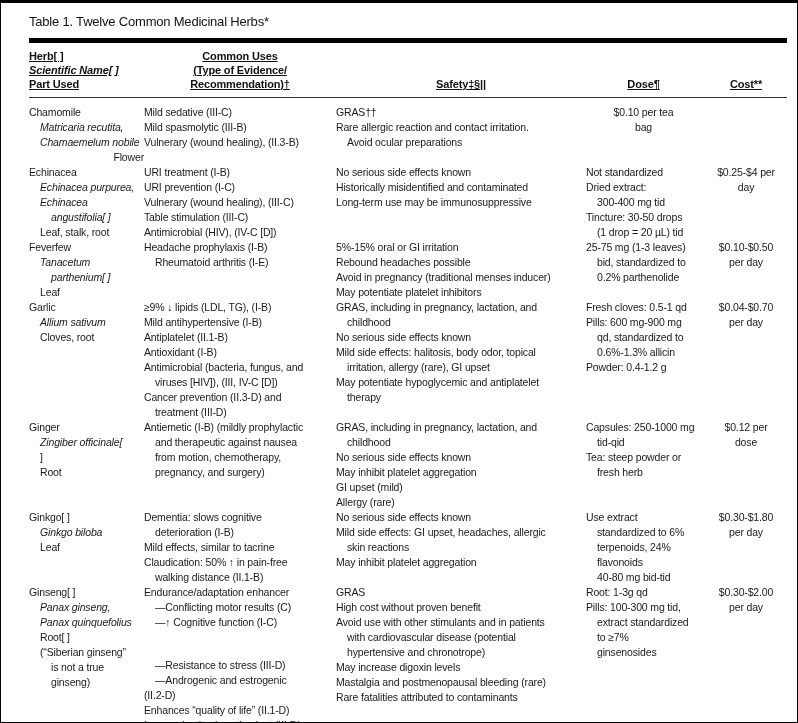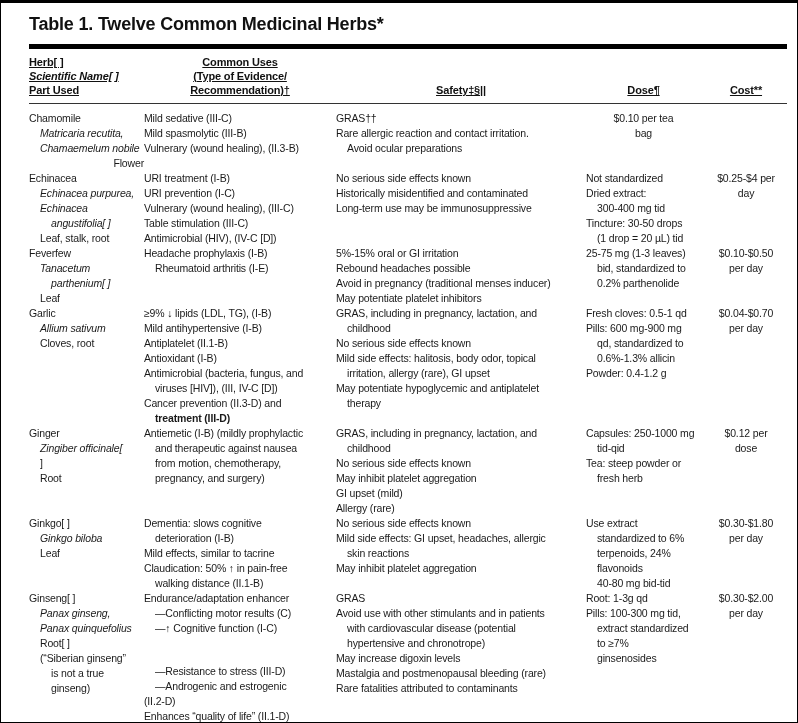--- a/index.html
+++ b/index.html
@@ -5,21 +5,21 @@
   * { margin:0; padding:0; box-sizing:border-box; }
   html,body { background:#fff; }
   body { width:798px; height:723px; font-family:"Liberation Sans","DejaVu Sans",sans-serif; color:#111; }
   .page {
     width:798px; height:723px; background:#fff;
     border:1px solid #000; border-top:3px solid #000;
     overflow:hidden; position:relative;
   }
   .title {
     margin:11px 3px 0 28px;
-    font-size:18px; font-weight:bold; letter-spacing:-0.2px;
+    font-size:13px; font-weight:normal; letter-spacing:-0.2px;
   }
   .rule-thick { height:5px; background:#000; margin:9px 10px 0 28px; }
   .rule-thin  { height:1px; background:#333; margin:0 10px 0 28px; }
   .rule-bottom { height:4px; background:#000; margin:5px 4px 0 4px; }
   .grid {
     display:grid;
     grid-template-columns:115px 192px 250px 115px 90px;
     margin-left:28px;
   }
   .header-grid { padding:6px 0 6px 0; align-items:end; }
@@ -155,21 +155,21 @@
           <div class="line" style="padding-left: 11px;">Cloves, root</div>
         </div>
         <div class="cell">
           <div class="line">≥9% ↓ lipids (LDL, TG), (I-B)</div>
           <div class="line">Mild antihypertensive (I-B)</div>
           <div class="line">Antiplatelet (II.1-B)</div>
           <div class="line">Antioxidant (I-B)</div>
           <div class="line">Antimicrobial (bacteria, fungus, and</div>
           <div class="line" style="padding-left: 11px;">viruses [HIV]), (III, IV-C [D])</div>
           <div class="line">Cancer prevention (II.3-D) and</div>
-          <div class="line" style="padding-left: 11px; font-weight: bold;">treatment (III-D)</div>
+          <div class="line" style="padding-left: 11px;">treatment (III-D)</div>
         </div>
         <div class="cell">
           <div class="line">GRAS, including in pregnancy, lactation, and</div>
           <div class="line" style="padding-left: 11px;">childhood</div>
           <div class="line">No serious side effects known</div>
           <div class="line">Mild side effects: halitosis, body odor, topical</div>
           <div class="line" style="padding-left: 11px;">irritation, allergy (rare), GI upset</div>
           <div class="line">May potentiate hypoglycemic and antiplatelet</div>
           <div class="line" style="padding-left: 11px;">therapy</div>
         </div>
@@ -263,20 +263,21 @@
           <div class="line" style="padding-left: 11px;">—Conflicting motor results (C)</div>
           <div class="line" style="padding-left: 11px;">—↑ Cognitive function (I-C)</div>
           <div class="line" style="padding-left: 11px; margin-top: 28px;">—Resistance to stress (III-D)</div>
           <div class="line" style="padding-left: 11px;">—Androgenic and estrogenic</div>
           <div class="line">(II.2-D)</div>
           <div class="line">Enhances “quality of life” (II.1-D)</div>
           <div class="line">Immune/endocrine stimulant (III-D)</div>
         </div>
         <div class="cell">
           <div class="line">GRAS</div>
+          <div class="line">High cost without proven benefit</div>
           <div class="line">Avoid use with other stimulants and in patients</div>
           <div class="line" style="padding-left: 11px;">with cardiovascular disease (potential</div>
           <div class="line" style="padding-left: 11px;">hypertensive and chronotrope)</div>
           <div class="line">May increase digoxin levels</div>
           <div class="line">Mastalgia and postmenopausal bleeding (rare)</div>
           <div class="line">Rare fatalities attributed to contaminants</div>
         </div>
         <div class="cell">
           <div class="line">Root: 1-3g qd</div>
           <div class="line">Pills: 100-300 mg tid,</div>

